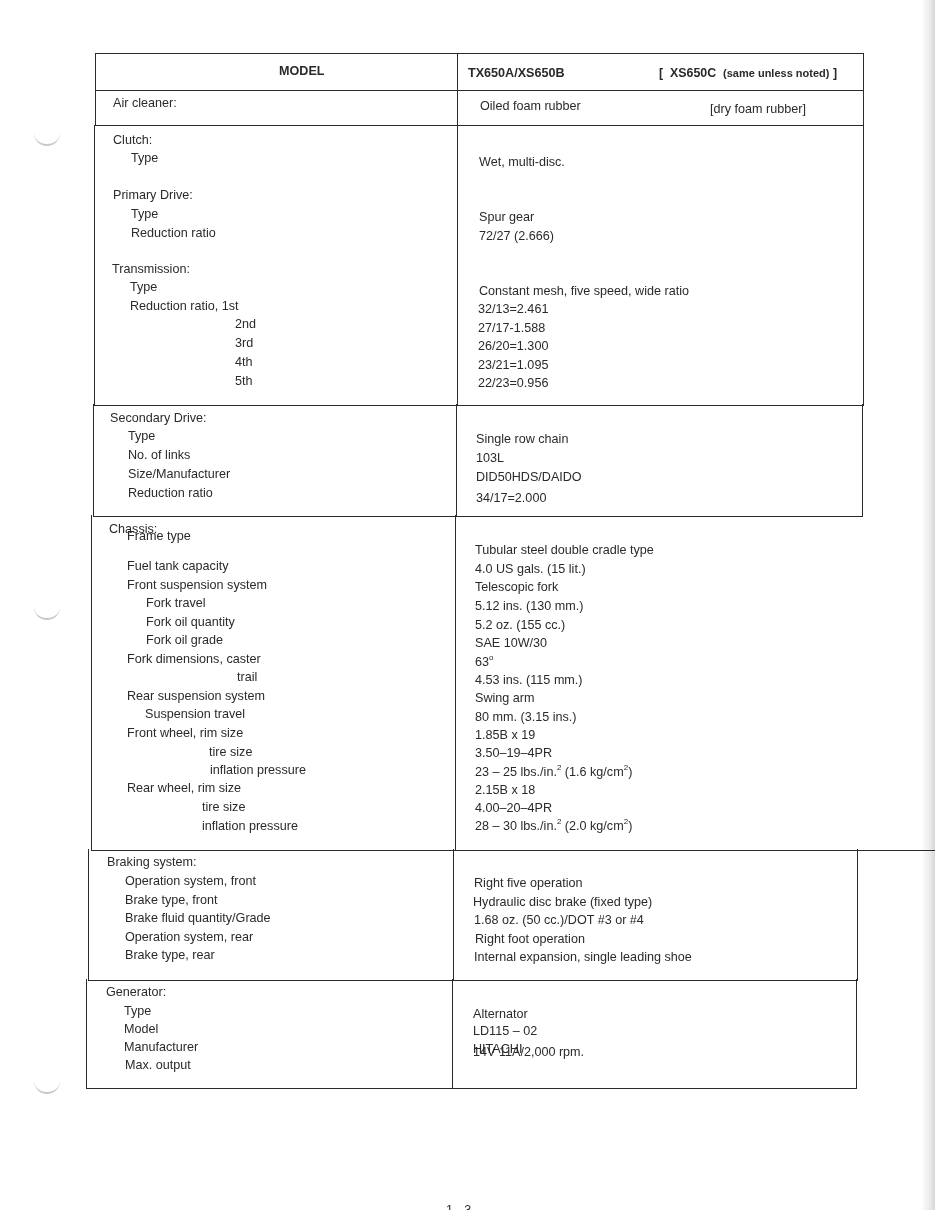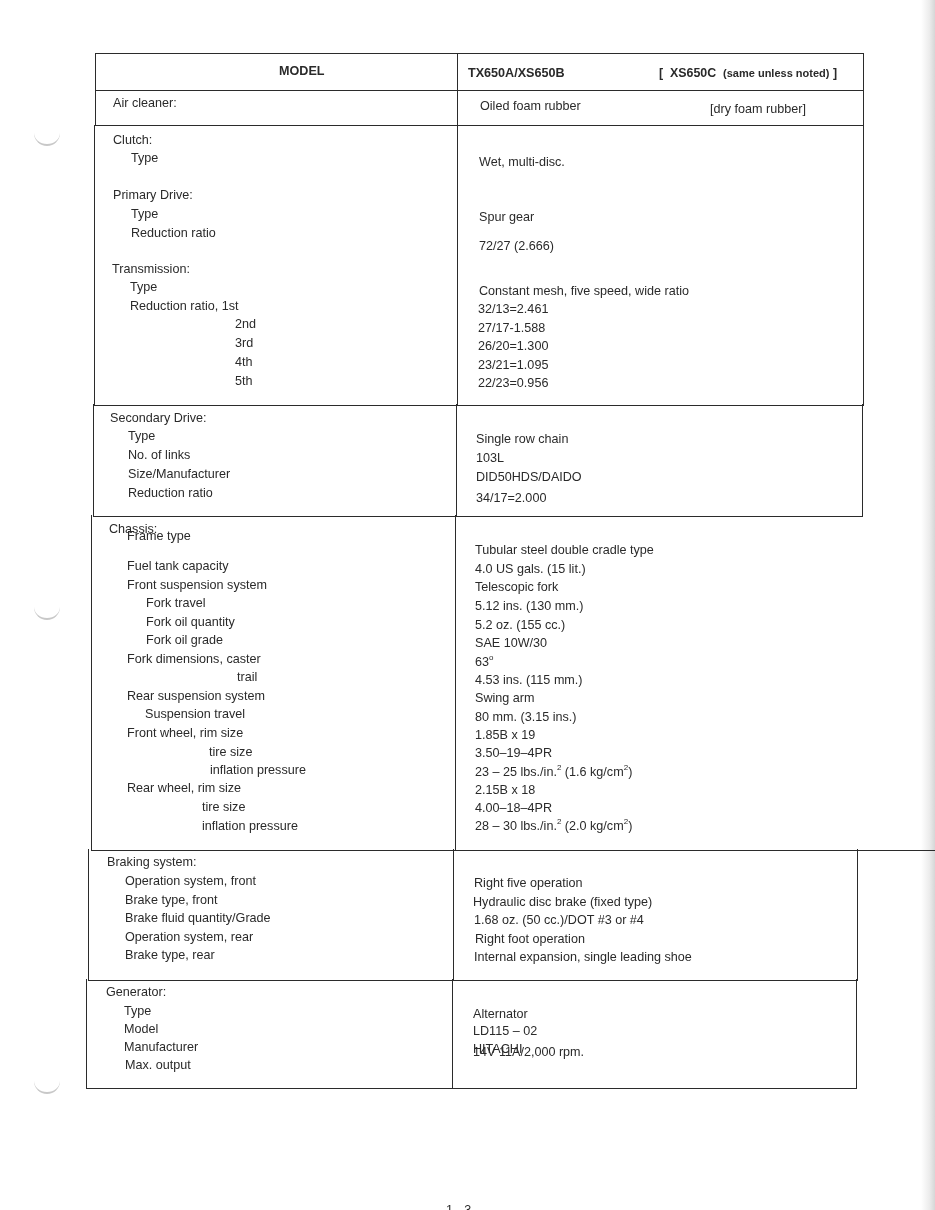--- a/index.html
+++ b/index.html
@@ -48,21 +48,21 @@
   <div class="sec" style="left:94px; top:125px; width:770px; height:281px; border-top:none;">
     <div class="divider" style="left:362px"></div>
     <span class="line" style="left:18px; top:6px">Clutch:</span>
     <span class="line" style="left:36px; top:24px">Type</span>
     <span class="line" style="left:384px; top:28px">Wet, multi-disc.</span>
 
     <span class="line" style="left:18px; top:61px">Primary Drive:</span>
     <span class="line" style="left:36px; top:80px">Type</span>
     <span class="line" style="left:384px; top:83px">Spur gear</span>
     <span class="line" style="left:36px; top:99px">Reduction ratio</span>
-    <span class="line" style="left:384px; top:112px">72/27 (2.666)</span>
+    <span class="line" style="left:384px; top:102px">72/27 (2.666)</span>
 
     <span class="line" style="left:17px; top:135px">Transmission:</span>
     <span class="line" style="left:35px; top:153px">Type</span>
     <span class="line" style="left:384px; top:157px">Constant mesh, five speed, wide ratio</span>
     <span class="line" style="left:35px; top:172px">Reduction ratio, 1st</span>
     <span class="line" style="left:383px; top:175px">32/13=2.461</span>
     <span class="line" style="left:140px; top:190px">2nd</span>
     <span class="line" style="left:383px; top:194px">27/17-1.588</span>
     <span class="line" style="left:140px; top:209px">3rd</span>
     <span class="line" style="left:383px; top:212px">26/20=1.300</span>
@@ -110,21 +110,21 @@
     <span class="line" style="left:383px; top:193px">80 mm.  (3.15 ins.)</span>
     <span class="line" style="left:35px; top:209px">Front wheel, rim size</span>
     <span class="line" style="left:383px; top:211px">1.85B x 19</span>
     <span class="line" style="left:117px; top:228px">tire size</span>
     <span class="line" style="left:383px; top:229px">3.50–19–4PR</span>
     <span class="line" style="left:118px; top:246px">inflation pressure</span>
     <span class="line" style="left:383px; top:248px"><span>23 – 25 lbs./in.</span><sup>2</sup><span>  (1.6 kg/cm</span><sup>2</sup><span>)</span></span>
     <span class="line" style="left:35px; top:264px">Rear wheel, rim size</span>
     <span class="line" style="left:383px; top:266px">2.15B x 18</span>
     <span class="line" style="left:110px; top:283px">tire size</span>
-    <span class="line" style="left:383px; top:284px">4.00–18–4PR</span>
+    <span class="line" style="left:383px; top:284px">4.00–20–4PR</span>
     <span class="line" style="left:110px; top:302px">inflation pressure</span>
     <span class="line" style="left:383px; top:302px"><span>28 – 30 lbs./in.</span><sup>2</sup><span> (2.0 kg/cm</span><sup>2</sup><span>)</span></span>
   </div>
 
   <div class="sec" style="left:88px; top:849px; width:770px; height:132px;">
     <div class="divider" style="left:364px"></div>
     <span class="line" style="left:18px; top:4px">Braking system:</span>
     <span class="line" style="left:36px; top:23px">Operation system, front</span>
     <span class="line" style="left:385px; top:25px">Right five operation</span>
     <span class="line" style="left:36px; top:42px">Brake type, front</span>

